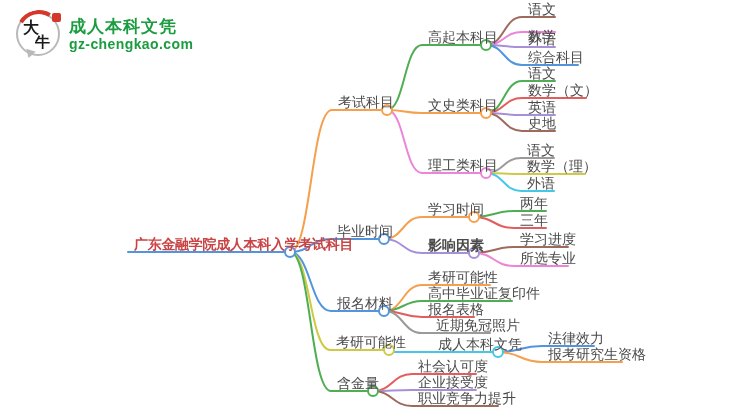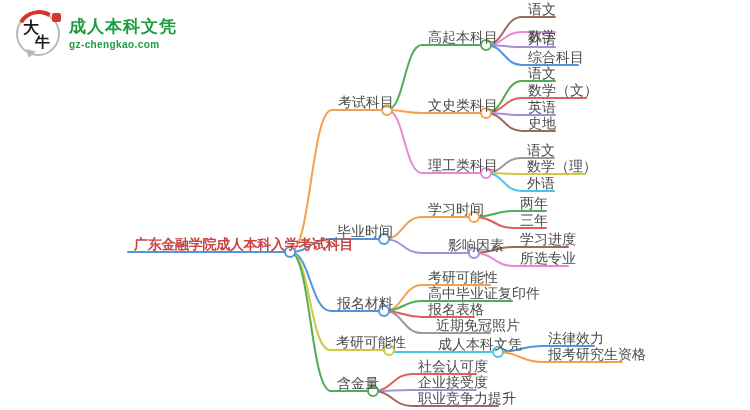--- a/index.html
+++ b/index.html
@@ -10,21 +10,21 @@
   .logo-mark{position:relative;width:40px;height:40px;border:2px solid #b9b9b9;border-radius:50%;
              background:#fff;flex:0 0 auto;}
   .logo-arc{position:absolute;top:-4px;left:-2px;width:38px;height:38px;border-radius:50%;
             border:4px solid transparent;border-top-color:#d6372c;transform:rotate(-14deg);}
   .l-da{position:absolute;left:5px;top:4px;font-size:16px;font-weight:700;color:#1a1a1a;}
   .l-niu{position:absolute;right:8px;bottom:2px;font-size:15px;font-weight:700;color:#1a1a1a;}
   .logo-seal{position:absolute;top:-1px;right:-3px;width:9px;height:9px;background:#d6372c;border-radius:2px;}
   .logo-tail{position:absolute;bottom:-9px;left:6px;width:0;height:0;
              border:5px solid transparent;border-top:8px solid #b9b9b9;transform:rotate(18deg);}
   .logo-title{font-size:17px;font-weight:800;letter-spacing:1px;line-height:20px;}
-  .logo-url{font-size:10px;font-weight:700;letter-spacing:.4px;line-height:15px;}
+  .logo-url{font-size:14px;font-weight:700;letter-spacing:.4px;line-height:15px;}
   
   #mindmap-svg{position:absolute;left:0;top:0;}
   .node-label{position:absolute;font-size:14px;color:#4a4a4a;white-space:nowrap;
               line-height:13px;cursor:pointer;}
   .root-label{font-size:14px;font-weight:700;letter-spacing:-0.3px;line-height:14px;}
 </style>
 </head>
 <body>
 
 <div id="stage">
@@ -111,21 +111,21 @@
       <span class="node-label" style="left: 528px; top: 101px;">英语</span>
       <span class="node-label" style="left: 528px; top: 117px;">史地</span>
       <span class="node-label" style="left: 428px; top: 159px;">理工类科目</span>
       <span class="node-label" style="left: 527px; top: 144px;">语文</span>
       <span class="node-label" style="left: 527px; top: 160px;">数学（理）</span>
       <span class="node-label" style="left: 527px; top: 177px;">外语</span>
       <span class="node-label" style="left: 337px; top: 225px;">毕业时间</span>
       <span class="node-label" style="left: 428px; top: 203px;">学习时间</span>
       <span class="node-label" style="left: 520px; top: 197px;">两年</span>
       <span class="node-label" style="left: 520px; top: 214px;">三年</span>
-      <span class="node-label" style="left: 448px; top: 239px;">影响因素</span>
+      <span class="node-label" style="left: 428px; top: 239px; font-weight: bold;">影响因素</span>
       <span class="node-label" style="left: 520px; top: 233px;">学习进度</span>
       <span class="node-label" style="left: 520px; top: 252px;">所选专业</span>
       <span class="node-label" style="left: 337px; top: 297px;">报名材料</span>
       <span class="node-label" style="left: 428px; top: 271px;">考研可能性</span>
       <span class="node-label" style="left: 428px; top: 287px;">高中毕业证复印件</span>
       <span class="node-label" style="left: 428px; top: 303px;">报名表格</span>
       <span class="node-label" style="left: 436px; top: 319px;">近期免冠照片</span>
       <span class="node-label" style="left: 336px; top: 336px;">考研可能性</span>
       <span class="node-label" style="left: 438px; top: 338px;">成人本科文凭</span>
       <span class="node-label" style="left: 548px; top: 332px;">法律效力</span>

